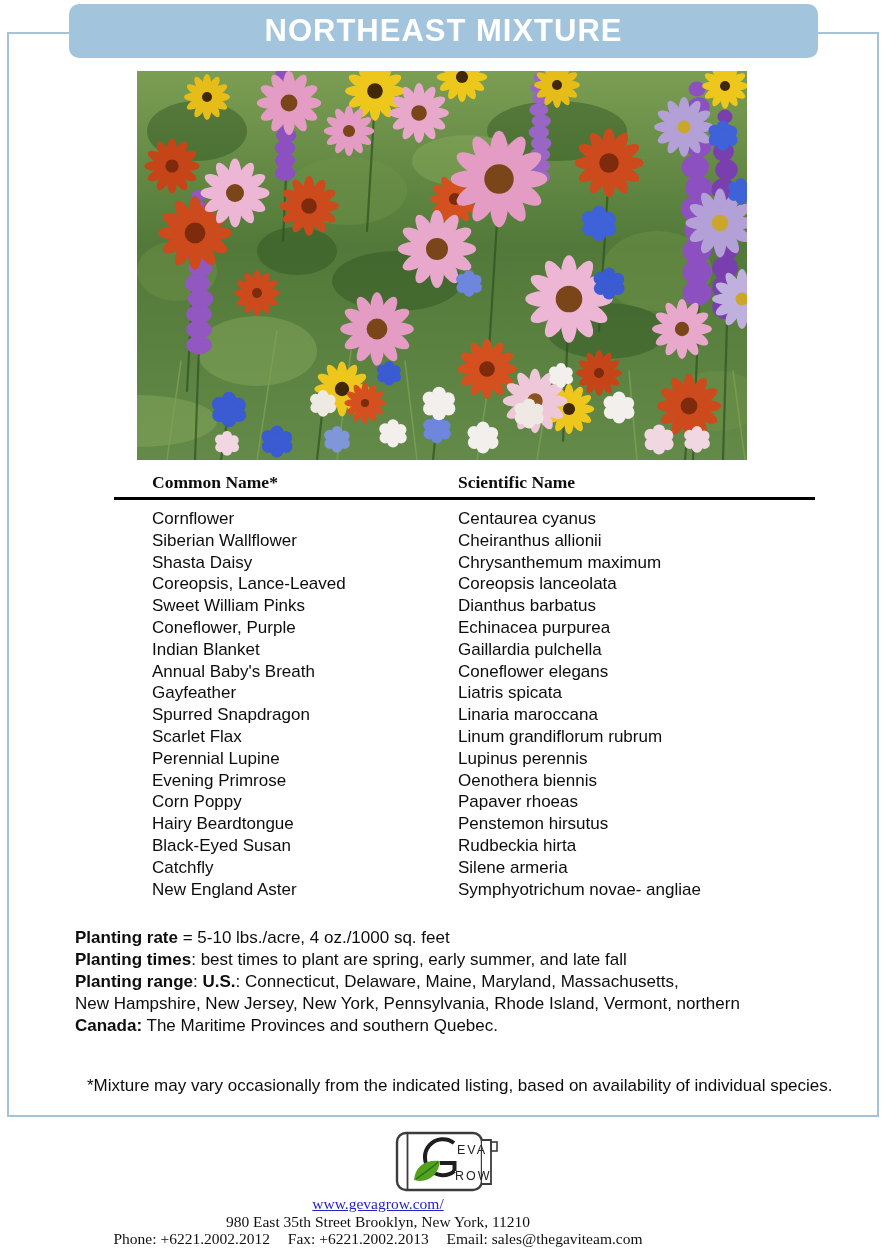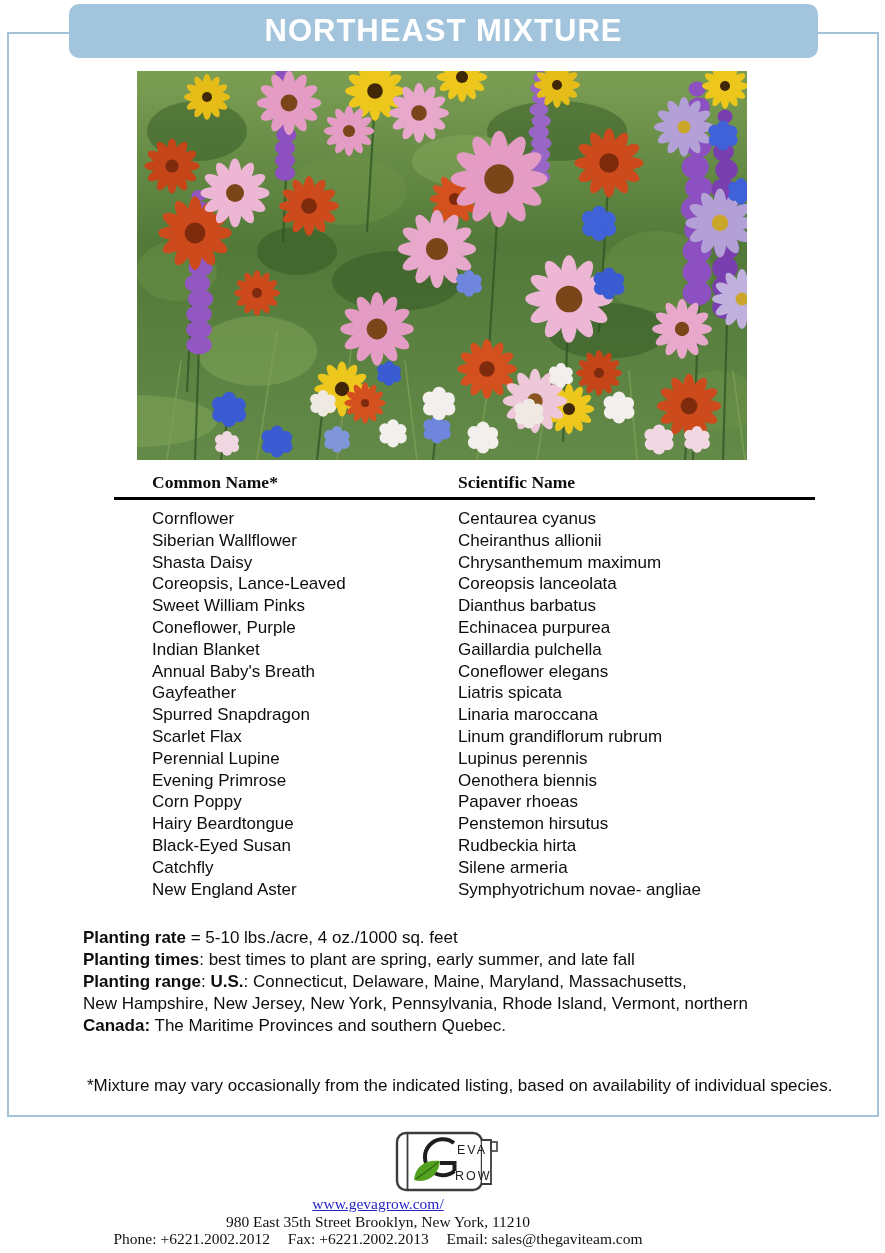--- a/index.html
+++ b/index.html
@@ -23,21 +23,21 @@
   .thead{left:0;top:472px;width:885px;height:24px;}
   .th{position:absolute;font-size:17.5px;font-weight:700;font-family:Liberation Serif, serif;}
   .th-common{left:152px;}
   .th-sci{left:458px;}
   .rule{left:114px;top:497px;width:701px;height:3px;background:#000;}
   .tbody{left:152px;top:509px;width:680px;}
   .trow{display:flex;height:21.8px;align-items:flex-start;font-size:17px;}
   .trow .col1{width:306px;flex:0 0 306px;}
 
   
-  .planting{left:83px;top:927px;width:784px;font-size:17px;line-height:22.05px;}
+  .planting{left:75px;top:927px;width:784px;font-size:17px;line-height:22.05px;}
   .planting p{margin:0;}
   .b{font-weight:700;}
 
   .disclaimer{left:87px;top:1076px;width:760px;font-size:17px;}
 
   
   .logo{left:394px;top:1128px;width:106px;height:68px;}
   .logo svg{display:block;width:100%;height:100%;}
   .logo text{font-family:"Liberation Sans",sans-serif;font-size:12.5px;letter-spacing:2px;fill:#222;}
 

